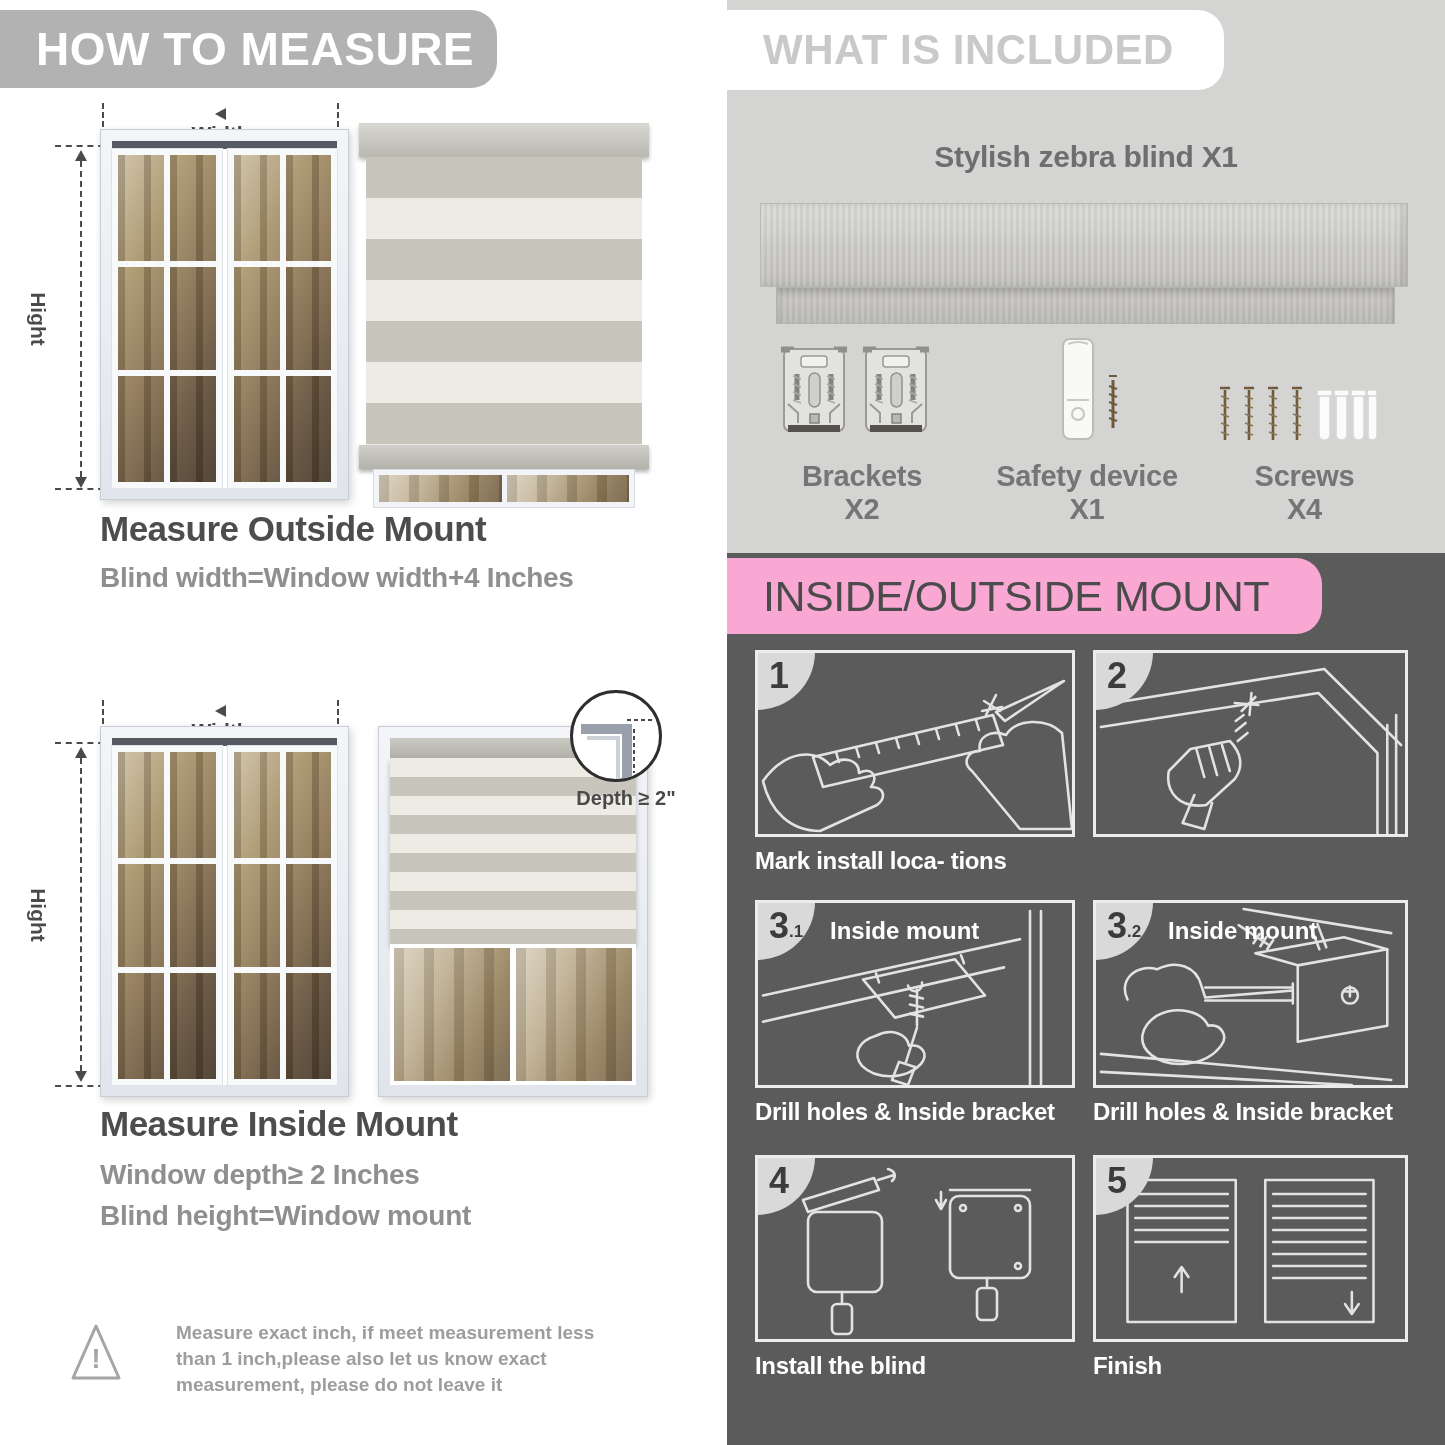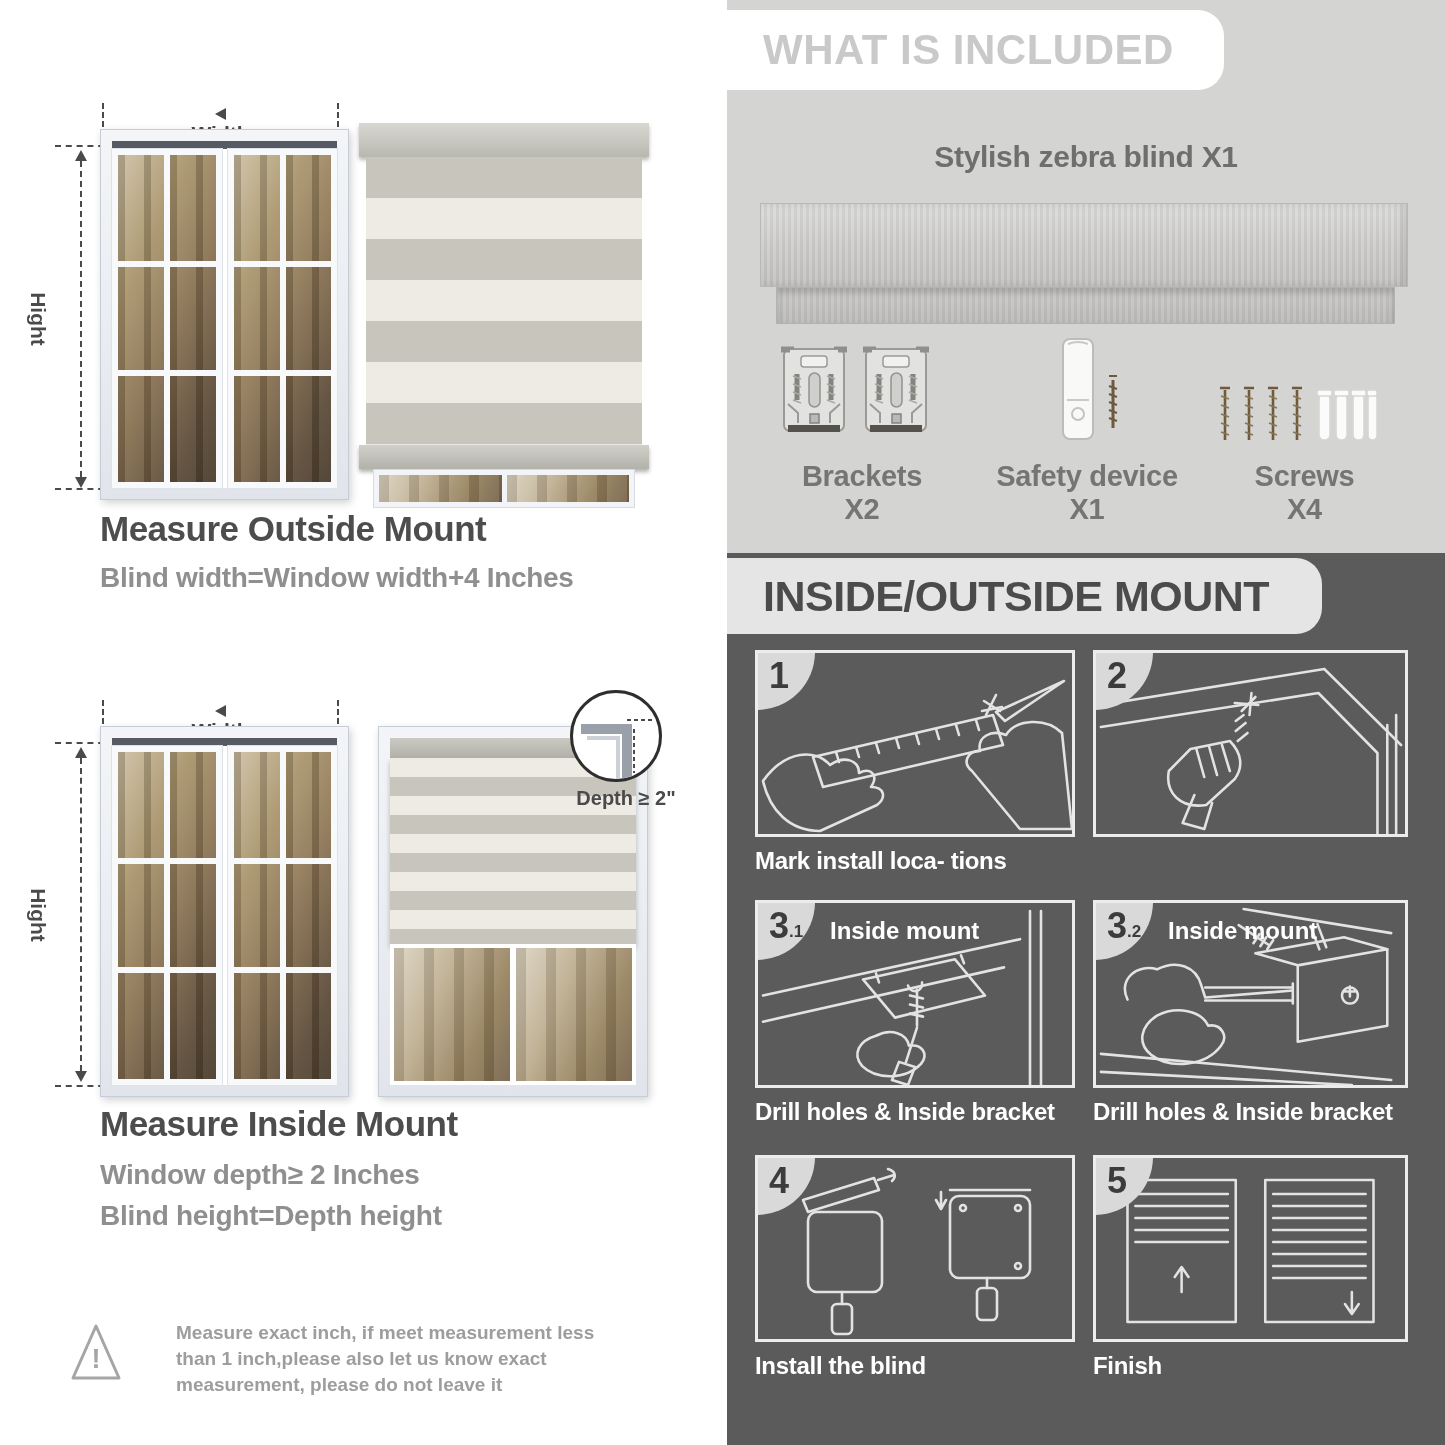--- a/index.html
+++ b/index.html
@@ -8,22 +8,22 @@
   .abs{position:absolute;}
   .layer{position:absolute;inset:0;}
 
   
   .bar-header{position:absolute;left:0;top:10px;width:497px;height:78px;background:#b2b2b2;
               border-radius:0 26px 26px 0;color:#fff;font-size:46px;font-weight:bold;
               line-height:78px;padding-left:36px;letter-spacing:.5px;box-sizing:border-box;}
   .included-header{position:absolute;left:0;top:10px;width:497px;height:80px;background:#fff;
               border-radius:0 26px 26px 0;color:#c9c9c9;font-size:42px;font-weight:bold;
               line-height:80px;padding-left:36px;letter-spacing:.5px;box-sizing:border-box;}
-  .mount-header{position:absolute;left:0;top:5px;width:595px;height:76px;background:#e5e5e5;
-              border-radius:0 26px 26px 0;color:#4b4b4b;font-size:43px;font-weight:bold;
+  .mount-header{position:absolute;left:0;top:5px;width:595px;height:76px;background:#f9a8d4;
+              border-radius:0 26px 26px 0;color:#4b4b4b;font-size:43px;font-weight:normal;
               line-height:76px;padding-left:36px;letter-spacing:-.5px;box-sizing:border-box;}
 
   
   .guide-v{position:absolute;width:0;border-left:2px dashed #4a4a4a;}
   .guide-h{position:absolute;height:0;border-top:2px dashed #4a4a4a;}
   .w-arrow{position:absolute;display:flex;align-items:center;height:24px;color:#4a4a4a;flex-direction:column;}
   .w-arrow .line{flex:1;border-top:2px dashed #4a4a4a;}
   .w-arrow .lbl{margin:0 10px;font-size:21px;font-weight:bold;}
   .ah-l{width:0;height:0;border-top:6px solid transparent;border-bottom:6px solid transparent;border-right:11px solid #4a4a4a;}
   .ah-r{width:0;height:0;border-top:6px solid transparent;border-bottom:6px solid transparent;border-left:11px solid #4a4a4a;}
@@ -112,20 +112,21 @@
   .step svg{display:block;width:100%;height:100%;}
   .lineart{stroke:#e3e3e3;stroke-width:2.6;fill:none;stroke-linecap:round;stroke-linejoin:round;}
 </style>
 </head>
 <body>
 
 <div class="page">
 
   <div class="layer">
 
+    <div class="bar-header">HOW TO MEASURE</div>
 
     <div class="guide-v" style="left:102px;top:103px;height:42px;"></div>
     <div class="guide-v" style="left:337px;top:103px;height:42px;"></div>
     <div class="w-arrow" style="left:102px;top:108px;width:237px;">
       <span class="ah-l"></span>
       <span class="line"></span>
       <span class="lbl">Width</span>
       <span class="line"></span>
       <span class="ah-r"></span>
     </div>
@@ -220,21 +221,21 @@
         <path d="M14,45 L45,45 L45,86" stroke="#ccd1d8" stroke-width="4" fill="none"></path>
         <path d="M61,36 L61,80" stroke="#4a4a4a" stroke-width="2" stroke-dasharray="4 3" fill="none"></path>
         <path d="M54,27 L80,27" stroke="#4a4a4a" stroke-width="2" stroke-dasharray="4 3" fill="none"></path>
       </svg>
     </div>
     <div class="depth-label">Depth ≥ 2"</div>
 
     <div class="abs" style="left:100px;top:1104px;">
       <div class="section-title">Measure Inside Mount</div>
       <div class="section-line" style="margin-top:10px;">Window depth≥ 2 Inches</div>
-      <div class="section-line">Blind height=Depth height</div>
+      <div class="section-line">Blind height=Window mount</div>
     </div>
 
     <div class="abs" style="left:70px;top:1318px;width:52px;height:66px;">
       <svg viewBox="0 0 52 66" style="position:absolute;inset:0;">
         <path d="M26,8 L49,60 L3,60 Z" fill="none" stroke="#a5a5a5" stroke-width="3" stroke-linejoin="round"></path>
       </svg>
       <div class="warn-mark">!</div>
     </div>
     <div class="abs warn-text" style="left:176px;top:1320px;width:452px;">Measure exact inch, if meet measurement less than 1 inch,please also let us know exact measurement, please do not leave it</div>
   </div>

